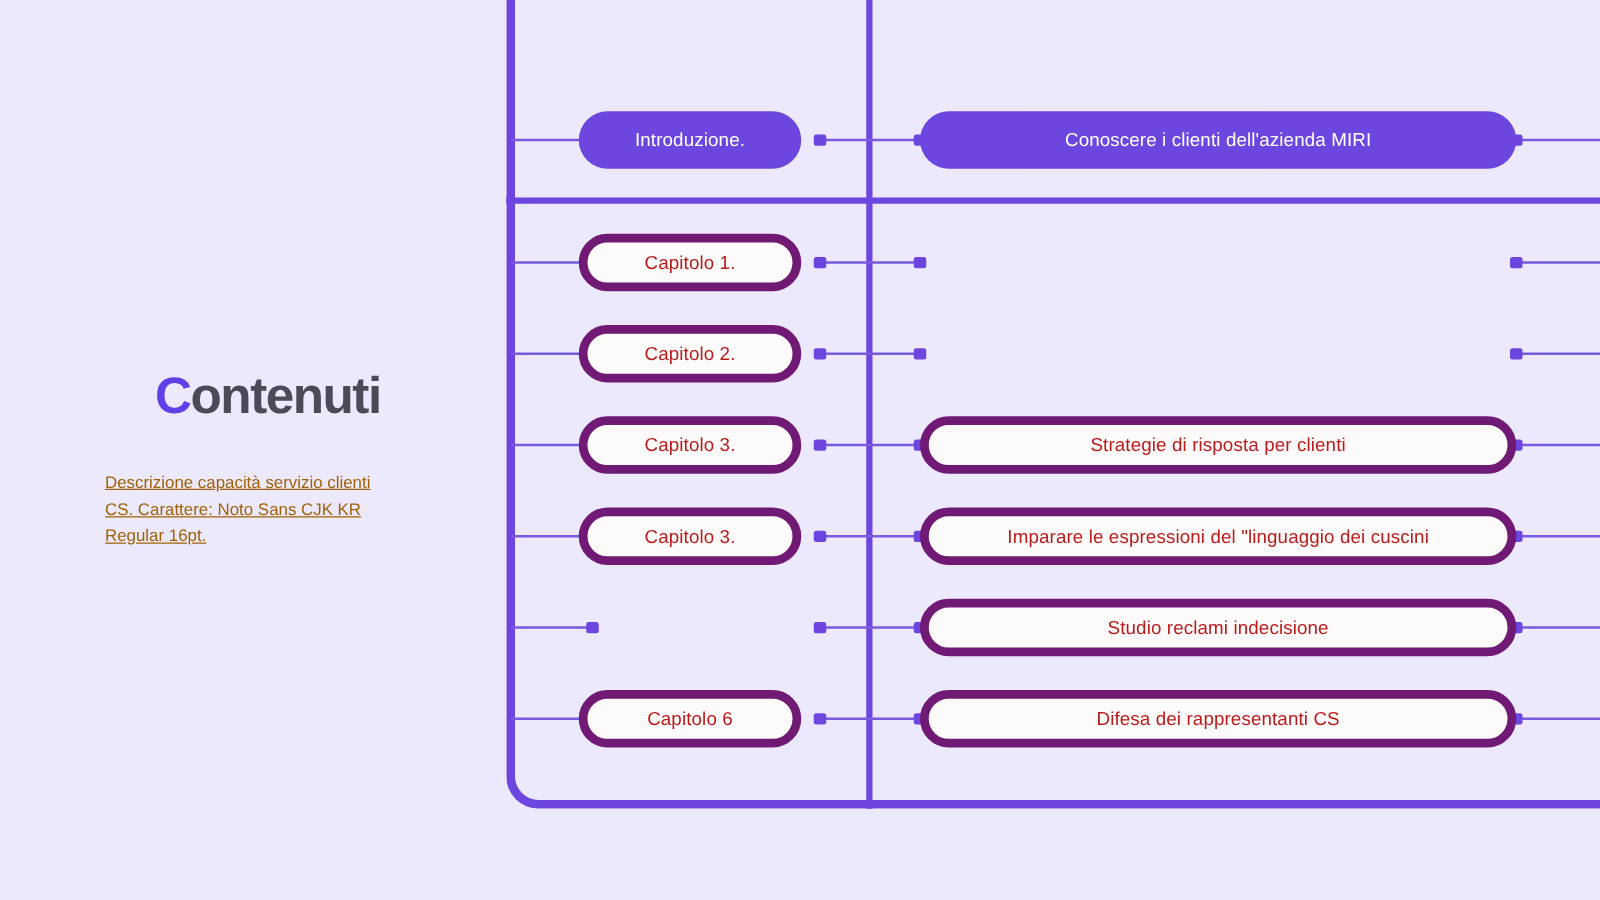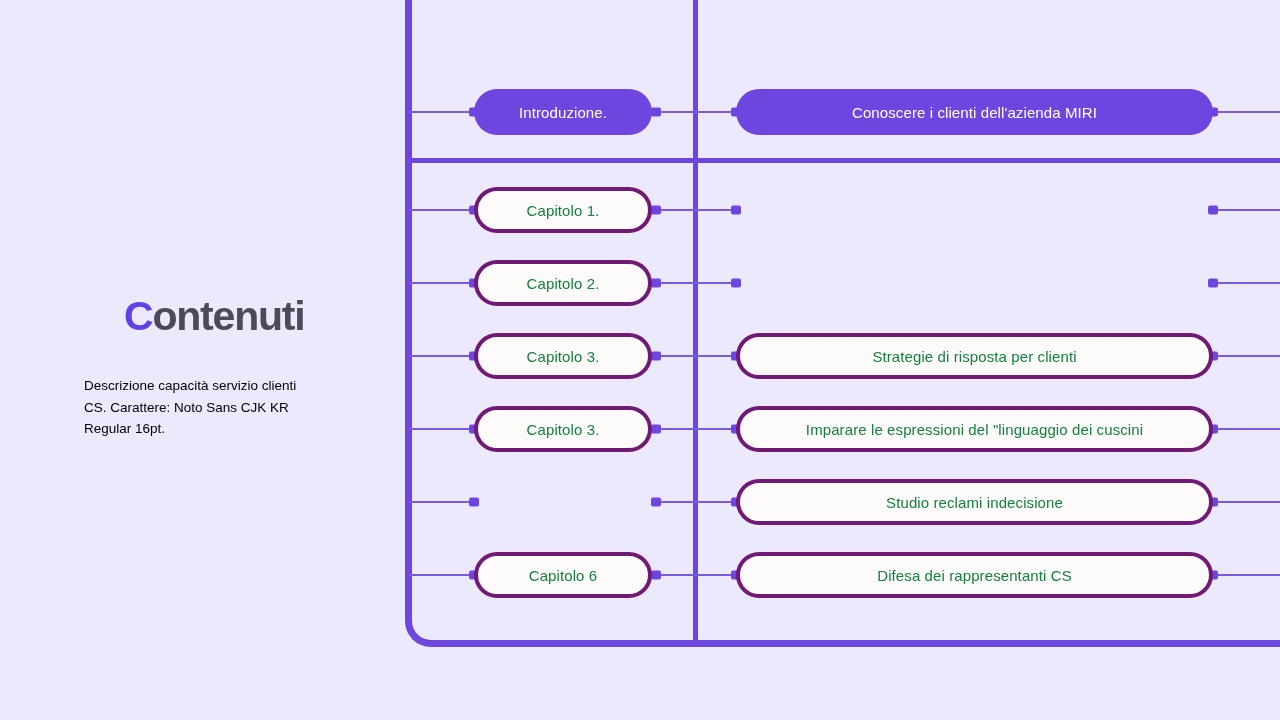--- a/index.html
+++ b/index.html
@@ -37,22 +37,23 @@
   }
   #page-title .accent { color: #6240E8; }
 
   #page-description {
     position: absolute;
     left: 84px;
     top: 375px;
     width: 215px;
     font-size: 13.5px;
     line-height: 21.5px;
-    color: #000000;
+    color: #a16207;
     font-weight: 400;
+    text-decoration: underline;
   }
 
   
   #diagram {
     position: absolute;
     left: 405px;
     top: -40px;
     width: 900px;
     height: 687px;
   }
@@ -125,33 +126,33 @@
     top: 0;
     height: 46px;
     border-radius: 23px;
     display: flex;
     align-items: center;
     justify-content: center;
     font-size: 15px;
     letter-spacing: 0.1px;
     white-space: nowrap;
   }
-  .pill-left  { left: 69px;  width: 178px; }
+  .pill-left  { left: 58px;  width: 178px; }
   .pill-right { left: 331px; width: 477px; text-align: right; }
 
   
   .pill.filled {
     background: #6D46E0;
     color: #FFFFFF;
   }
   
   .pill.outlined {
     background: #FCFBFA;
-    border: 4px solid #701a75;
-    color: #15803d;
+    border: 7px solid #701a75;
+    color: #b91c1c;
   }
 
   
   .nub-l-in  { left: 64px;  }
   .nub-l-out { left: 246px; }
   .nub-r-in  { left: 326px; }
   .nub-r-out { left: 803px; }
 </style>
 </head>
 <body>

